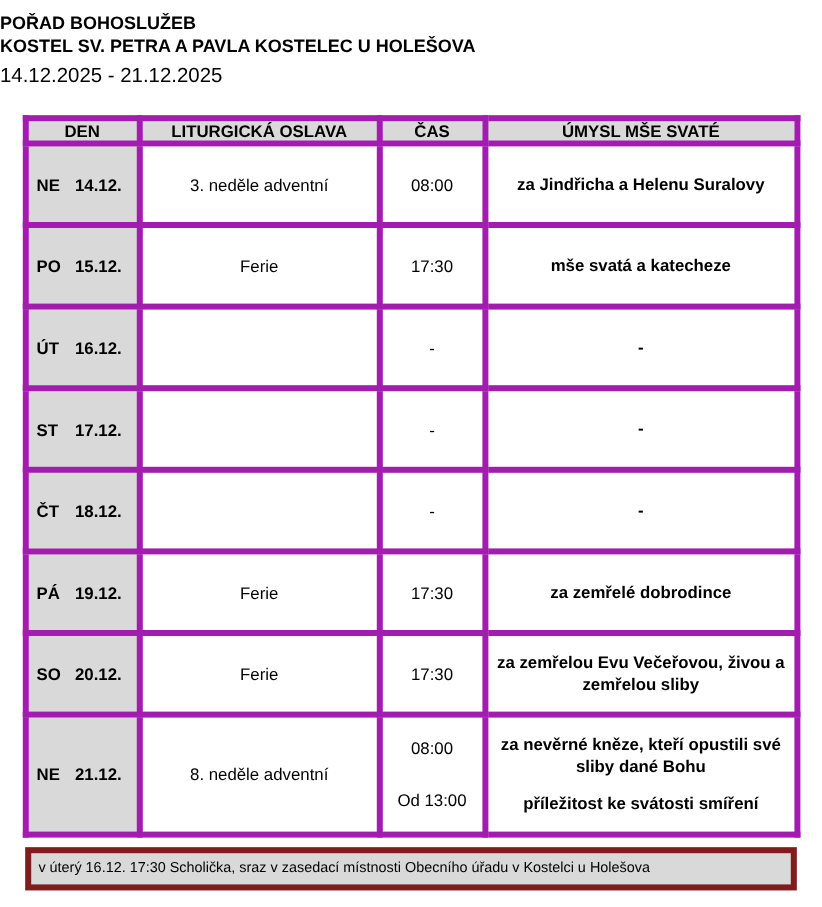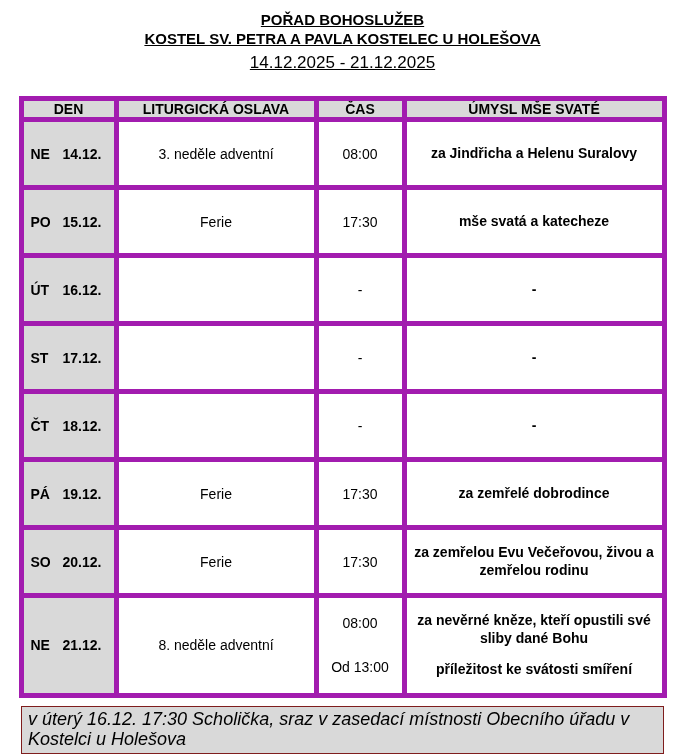--- a/index.html
+++ b/index.html
@@ -6,21 +6,21 @@
   html, body {
     width: 685px;
     background: #ffffff;
     color: #000000;
     font-family: "Liberation Sans", sans-serif;
   }
   body { height: 756px; overflow: hidden; }
 
   .page { padding-top: 10px; }
 
-  .doc-header { text-align: center; text-decoration: underline; }
+  .doc-header { text-align: left; }
   .doc-title, .doc-subtitle {
     font-size: 15px;
     font-weight: bold;
     line-height: 19px;
   }
   .doc-daterange {
     font-size: 17px;
     line-height: 18px;
     margin-top: 6px;
   }
@@ -69,25 +69,24 @@
   td.umysl { padding: 14px 6px; line-height: 1.25; font-weight: bold; }
   td.cas .entry, td.umysl .entry { text-align: center; }
 
   tr.tall td.cas .entry + .entry { margin-top: 28px; }
   tr.tall td.umysl .entry + .entry { margin-top: 14px; }
 
   .footer-note {
     width: 643px;
     margin: 8px auto 0 auto;
     background: #d9d9d9;
-    border: 1px solid #7f1d1d;
-    font-size: 18px;
+    border: 5px solid #7f1d1d;
+    font-size: 12px;
     line-height: 20px;
     padding: 2px 6px 4px 6px;
-    font-style: italic;
   }
 </style>
 </head>
 <body>
 
 <div class="page">
 
   <div class="doc-header">
     <div class="doc-title">POŘAD BOHOSLUŽEB</div>
     <div class="doc-subtitle">KOSTEL SV. PETRA A PAVLA KOSTELEC U HOLEŠOVA</div>
@@ -170,21 +169,21 @@
             <div class="entry">za zemřelé dobrodince</div>
           </td>
         </tr>
         <tr class="data-row">
           <td class="den"><span class="day-abbr">SO</span><span class="day-date">20.12.</span></td>
           <td class="oslava">Ferie</td>
           <td class="cas">
             <div class="entry">17:30</div>
           </td>
           <td class="umysl">
-            <div class="entry">za zemřelou Evu Večeřovou, živou a zemřelou rodinu</div>
+            <div class="entry">za zemřelou Evu Večeřovou, živou a zemřelou sliby</div>
           </td>
         </tr>
         <tr class="data-row tall">
           <td class="den"><span class="day-abbr">NE</span><span class="day-date">21.12.</span></td>
           <td class="oslava">8. neděle adventní</td>
           <td class="cas">
             <div class="entry">08:00</div>
             <div class="entry">Od 13:00</div>
           </td>
           <td class="umysl">

